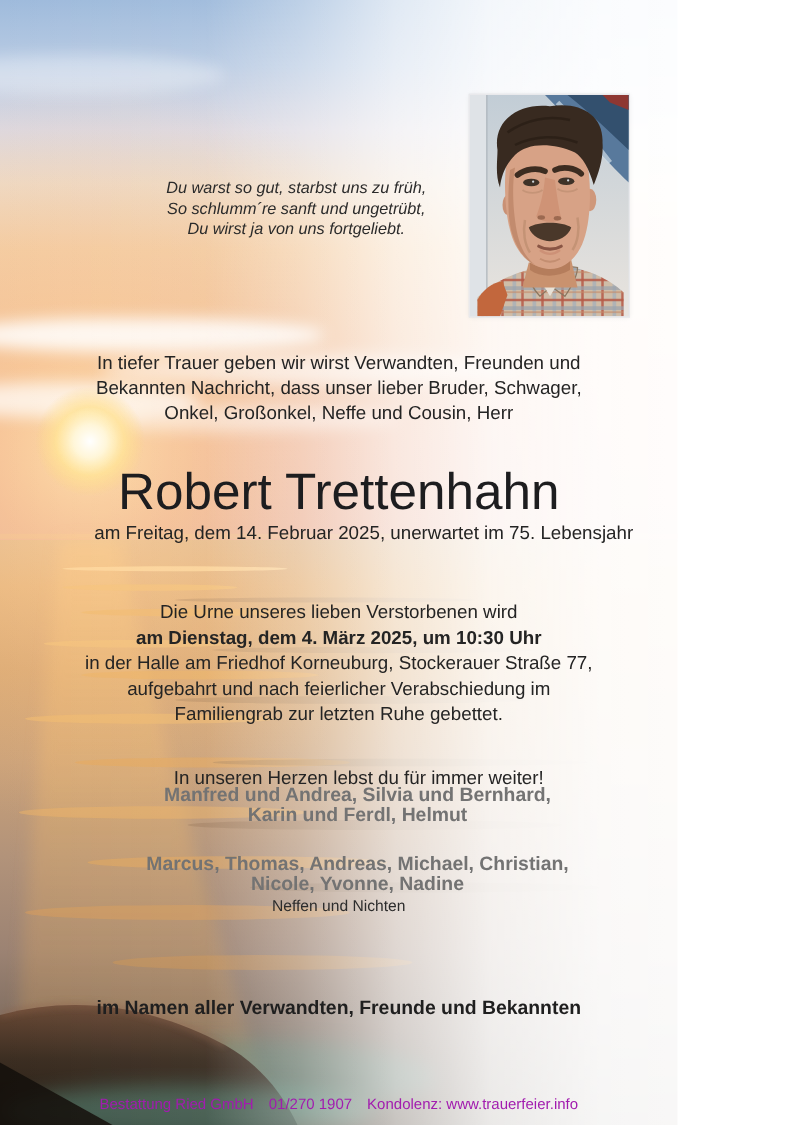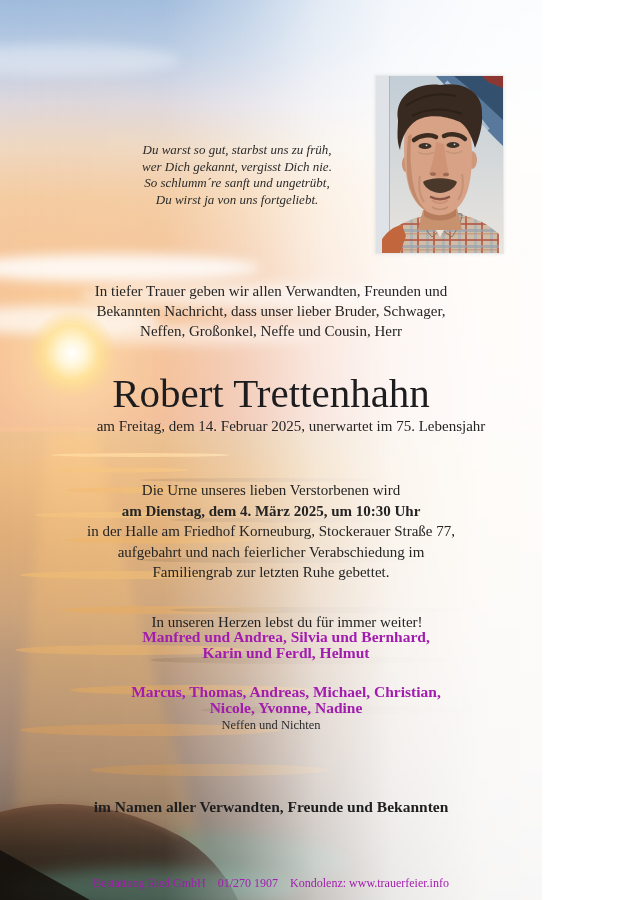--- a/index.html
+++ b/index.html
@@ -1,20 +1,20 @@
 <!DOCTYPE html>
 <html><head>
 <meta charset="utf-8">
 <style>
   html,body{margin:0;padding:0;background:#ffffff;}
   .page{
     position:relative;
     width:542px;height:900px;
     overflow:hidden;
-    font-family:Liberation Serif, serif;
+    font-family:Liberation Sans, sans-serif;
     color:#222;
     background:#fff;
   }
   .bg{position:absolute;inset:0;}
   .bg svg{display:block;}
   .content{position:absolute;inset:0;}
   .tline{display:block;}
 
   .poem{
     position:absolute;left:103px;top:142px;width:268px;
@@ -47,21 +47,21 @@
     text-align:center;font-size:15px;line-height:20.5px;color:#242424;
   }
   .funeral .bold{font-weight:700;}
   .remembrance{
     position:absolute;left:0;right:0;top:599px;
     text-align:center;font-size:15px;color:#242424;margin-left:32px;
   }
   .mourner-group{position:absolute;left:0;right:0;text-align:center;}
   .mg1{top:629px;}
   .mg2{top:684px;}
-  .mourner-names{font-size:15.5px;font-weight:700;line-height:16px;color:#a21caf;padding-left:30px;}
+  .mourner-names{font-size:15.5px;font-weight:700;line-height:16px;color:#737373;padding-left:30px;}
   .mourner-relation{font-size:12.5px;line-height:14px;margin-top:2px;color:#2c2c2c;}
   .closing{
     position:absolute;left:0;right:0;top:766px;
     text-align:center;font-size:15.5px;font-weight:700;color:#1f1f1f;margin-top:32px;
   }
   .footer{
     position:absolute;left:0;right:0;top:876px;
     display:flex;justify-content:center;gap:12px;
     font-size:12px;color:#a21caf;
   }
@@ -189,21 +189,20 @@
       <path d="M0,850 L90,900 L0,900 Z" fill="#15110c" opacity="0.9"></path>
 
       <rect x="0" y="0" width="633" height="900" fill="url(#fadeX)"></rect>
     </svg>
   </div>
 
   <div class="content">
 
     <div class="poem">
       <span class="tline">Du warst so gut, starbst uns zu früh,</span>
-      <span class="tline">wer Dich gekannt, vergisst Dich nie.</span>
       <span class="tline">So schlumm´re sanft und ungetrübt,</span>
       <span class="tline">Du wirst ja von uns fortgeliebt.</span>
     </div>
 
     <div class="photo">
       <svg width="127" height="177" viewBox="0 0 127 177" aria-hidden="true">
         <defs>
           <linearGradient id="photoBg" x1="0" y1="0" x2="0" y2="1">
             <stop offset="0%" stop-color="#c2cdd6"></stop>
             <stop offset="100%" stop-color="#e9e4de"></stop>
@@ -261,23 +260,23 @@
         <path d="M86,98 C88,108 86,118 82,124" stroke="#b8886a" stroke-width="2" opacity="0.6" fill="none"></path>
 
         <path d="M47,106 C54,101 74,101 81,106 C79,113 70,117 64,117 C58,117 49,113 47,106 Z" fill="#4a382a"></path>
         <path d="M55,121 C60,124 68,124 73,121" stroke="#8a5544" stroke-width="2.5" fill="none" stroke-linecap="round"></path>
         <path d="M56,124 C61,128 67,128 72,124" stroke="#c98a70" stroke-width="2" opacity="0.7" fill="none"></path>
         <path d="M56,131 C61,134 67,134 72,131" stroke="#b07a5c" stroke-width="1.5" opacity="0.5" fill="none"></path>
       </svg>
     </div>
 
     <p class="intro">
-      <span class="tline">In tiefer Trauer geben wir allen Verwandten, Freunden und</span>
+      <span class="tline">In tiefer Trauer geben wir wirst Verwandten, Freunden und</span>
       <span class="tline">Bekannten Nachricht, dass unser lieber Bruder, Schwager,</span>
-      <span class="tline">Neffen, Großonkel, Neffe und Cousin, Herr</span>
+      <span class="tline">Onkel, Großonkel, Neffe und Cousin, Herr</span>
     </p>
 
     <h1 class="name">Robert Trettenhahn</h1>
 
     <p class="death">
       <span class="tline">am Freitag, dem 14. Februar 2025, unerwartet im 75. Lebensjahr</span>
     </p>
 
     <p class="funeral">
       <span class="tline">Die Urne unseres lieben Verstorbenen wird</span>

